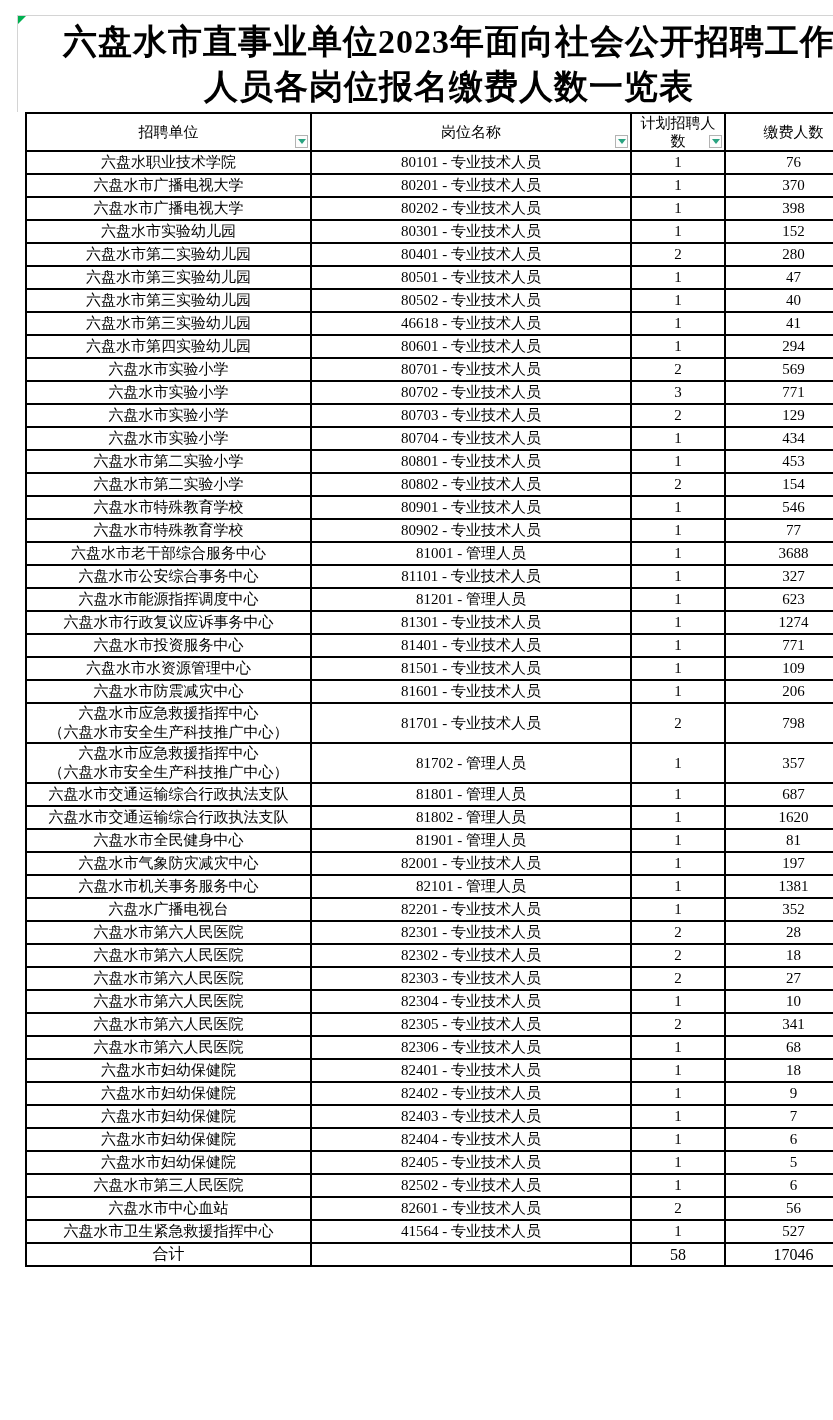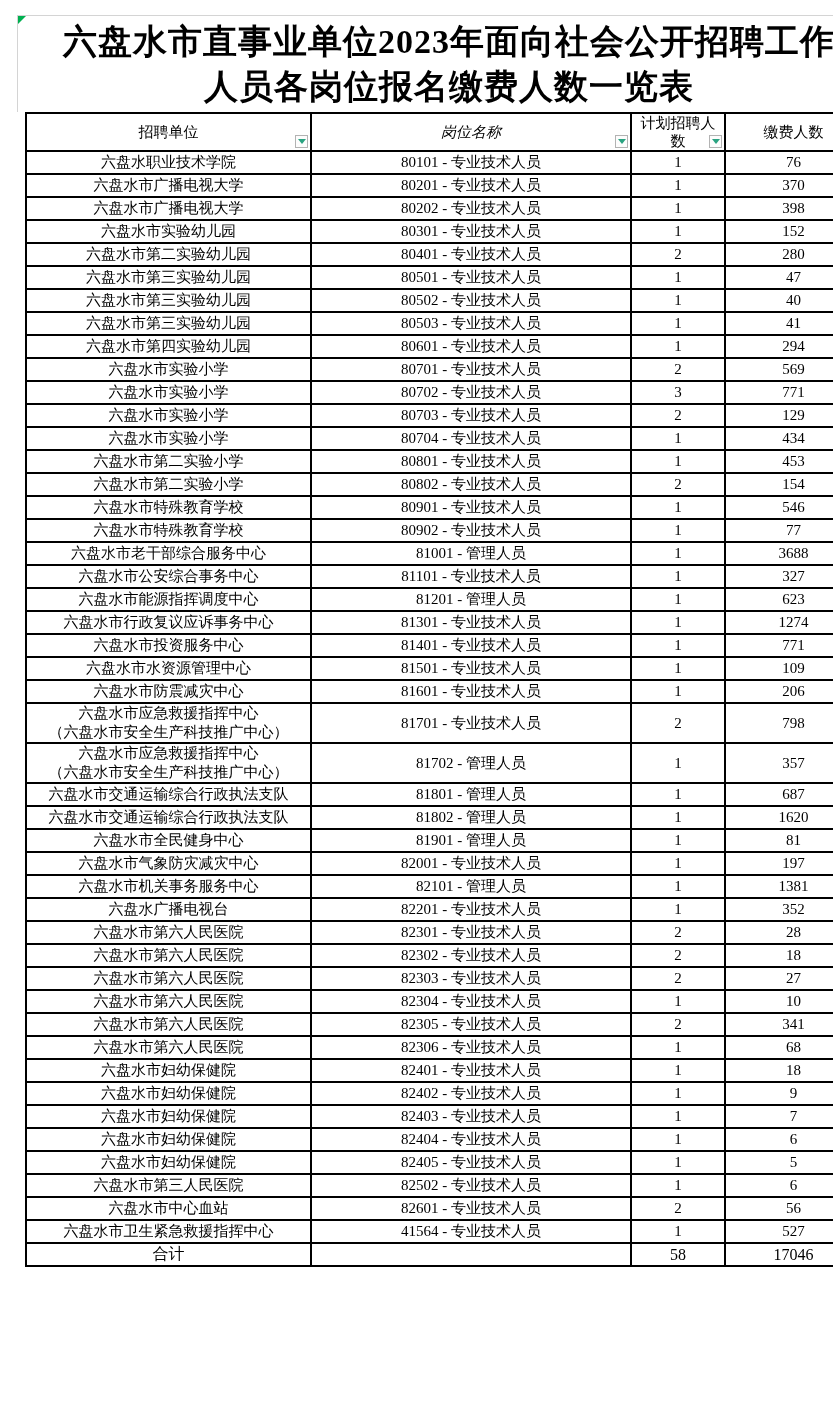--- a/index.html
+++ b/index.html
@@ -53,21 +53,21 @@
     line-height: 18px;
     position: relative;
   }
   .grid tbody td {
     height: 23px;
     font-size: 15px;
     line-height: 19px;
   }
   .grid tr.tall td { height: 40px; }
   .col-unit-w  { width: 285px; }
-  .col-pos-w   { width: 320px; font-style: italic; }
+  .col-pos-w   { width: 320px; }
   .col-plan-w  { width: 94px; }
   .col-paid-w  { width: 137px; }
   td.unit-cell { white-space: pre-line; }
   .filter-btn {
     position: absolute; right: 2px; bottom: 2px;
     width: 13px; height: 13px;
     background: #fdfdfd;
     border: 1px solid #b3b3b3;
     display: flex; align-items: center; justify-content: center;
     padding: 0;
@@ -155,21 +155,21 @@
         <td>47</td>
       </tr>
       <tr>
         <td class="unit-cell">六盘水市第三实验幼儿园</td>
         <td>80502 - 专业技术人员</td>
         <td>1</td>
         <td>40</td>
       </tr>
       <tr>
         <td class="unit-cell">六盘水市第三实验幼儿园</td>
-        <td>80503 - 专业技术人员</td>
+        <td>46618 - 专业技术人员</td>
         <td>1</td>
         <td>41</td>
       </tr>
       <tr>
         <td class="unit-cell">六盘水市第四实验幼儿园</td>
         <td>80601 - 专业技术人员</td>
         <td>1</td>
         <td>294</td>
       </tr>
       <tr>

